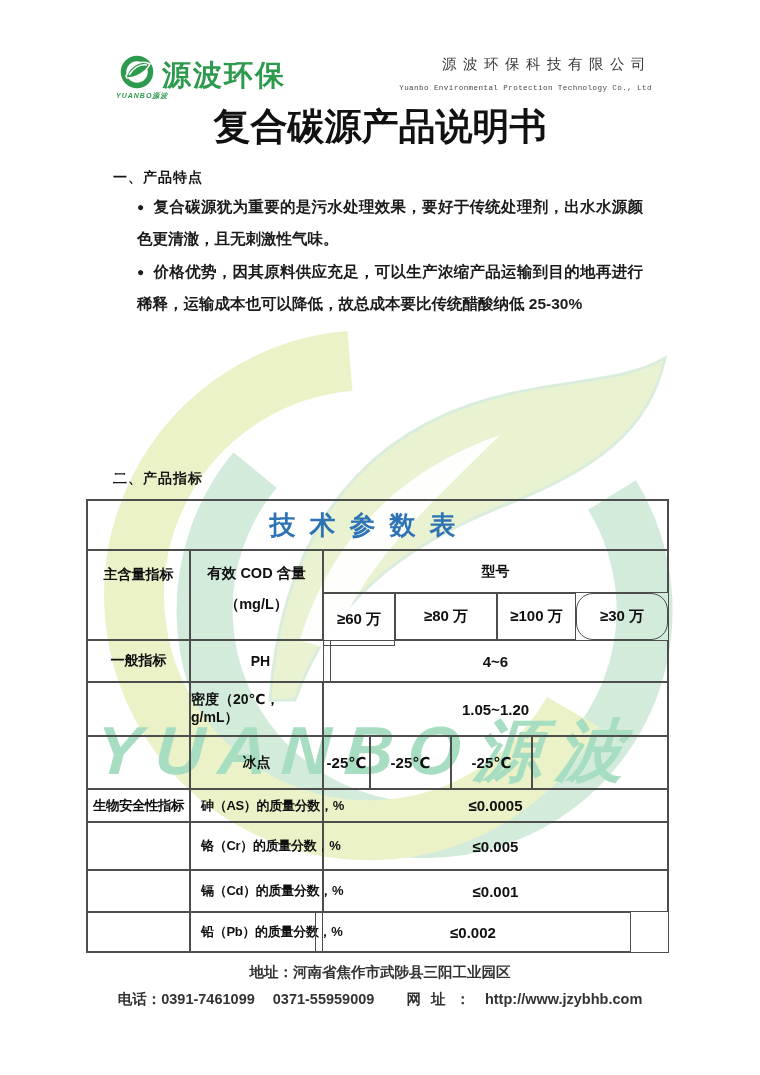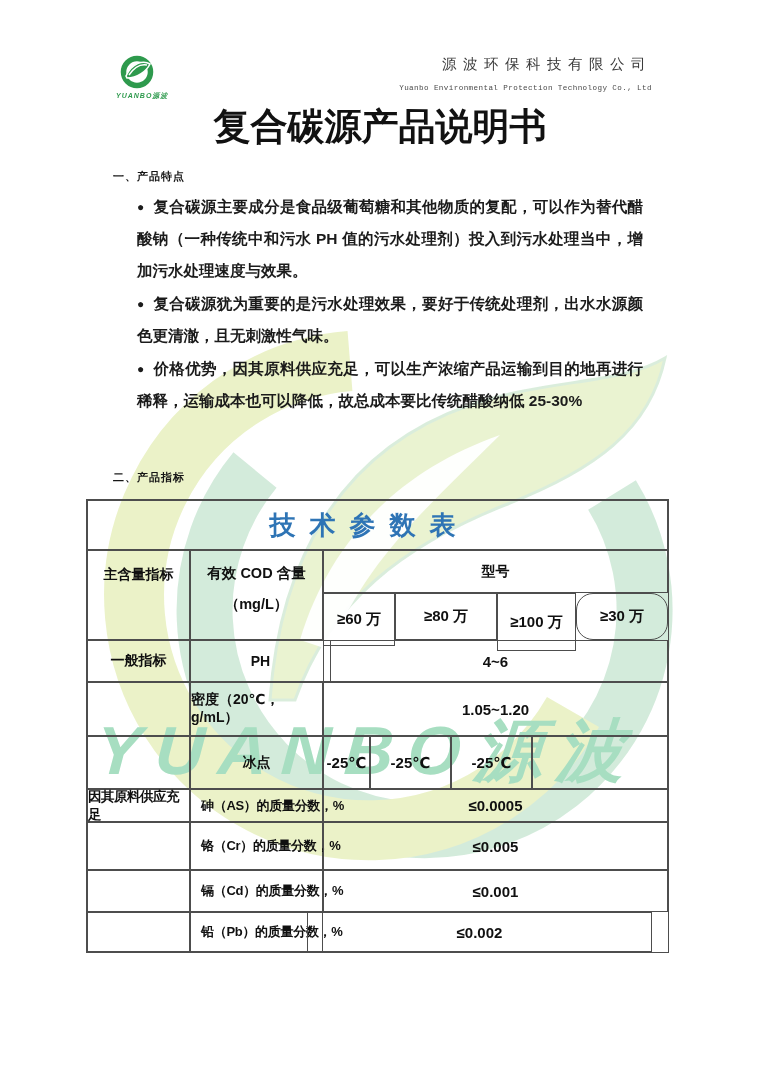--- a/index.html
+++ b/index.html
@@ -24,21 +24,21 @@
          color:#2e9a4d; letter-spacing:2px;}
   .brand-sub{position:absolute; left:116px; top:91px; font-size:7px; font-style:italic;
          font-weight:bold; color:#2e9a4d; letter-spacing:1px;}
   .company-cn{position:absolute; right:108px; top:55px; font-size:14.5px; color:#3a3a3a;
          font-family:"Liberation Serif","DejaVu Serif",serif; letter-spacing:6.5px; white-space:nowrap;}
   .company-en{position:absolute; right:108px; top:84px; font-size:7.6px; color:#4a4a4a;
          font-family:"Liberation Mono","DejaVu Sans Mono",monospace; letter-spacing:0.4px; white-space:nowrap;text-align:right;}
   .doc-title{position:absolute; left:0; top:102px; width:100%; text-align:center;
          font-size:37px; font-weight:bold; color:#111; letter-spacing:0px;}
   
-  .sec-heading{position:absolute; font-size:11px; font-weight:bold; color:#161616; letter-spacing:1px;}
+  .sec-heading{position:absolute; font-size:14px; font-weight:bold; color:#161616; letter-spacing:1px;}
   .h-feat{left:113px; top:169px;}
   .h-spec{left:113px; top:470px;}
   .bullets{position:absolute; left:137px; top:191px; width:506px;
          font-size:15.5px; font-weight:bold; line-height:32px; text-align:justify; color:#1b1b1b;}
   .bullets p{margin:0 0 1px 0;}
   .bullet-dot{margin-right:9px; font-size:12px; vertical-align:1px;}
   
   .ptable{position:absolute; left:87px; top:500px; width:581px; height:452px;
           outline:1px solid #4d4d4d; background:transparent;}
   .cell{position:absolute; box-sizing:border-box; border:1px solid #4d4d4d;
@@ -75,76 +75,80 @@
   </svg>
   <div class="wm-text">YUANBO源波</div>
 
   <div class="layer">
 
     <svg class="logo-icon" viewBox="0 0 36 36" xmlns="http://www.w3.org/2000/svg">
       <circle cx="18" cy="18" r="13.5" fill="none" stroke="#2e9a4d" stroke-width="5.5"></circle>
       <path d="M7,22 C13,9 24,6 31,10 C27,18 18,24 8,24 Z" fill="#2e9a4d" stroke="#ffffff" stroke-width="1.6"></path>
       <path d="M10,21 C16,12 23,10 28,11" fill="none" stroke="#ffffff" stroke-width="1.4"></path>
     </svg>
+    <div class="brand">源波环保</div>
     <div class="brand-sub">YUANBO源波</div>
     <div class="company-cn">源波环保科技有限公司</div>
     <div class="company-en">Yuanbo Environmental Protection Technology Co., Ltd</div>
 
     <div class="doc-title">复合碳源产品说明书</div>
 
     <div class="sec-heading h-feat">一、产品特点</div>
     <div class="bullets">
-      <p><span class="bullet-dot">●</span><span>复合碳源主要成分是食品级葡萄糖和其他物质的复配，可以作为替代醋酸钠（一种传统中和污水 PH 值的污水处理剂）投入到污水处理当中，增加污水处理速度与效果。</span></p>
       <p><span class="bullet-dot">●</span><span>复合碳源犹为重要的是污水处理效果，要好于传统处理剂，出水水源颜色更清澈，且无刺激性气味。</span></p>
       <p><span class="bullet-dot">●</span><span>价格优势，因其原料供应充足，可以生产浓缩产品运输到目的地再进行稀释，运输成本也可以降低，故总成本要比传统醋酸纳低 25-30%</span></p>
     </div>
 
     <div class="sec-heading h-spec">二、产品指标</div>
 
     <div class="ptable">
       <div class="cell tbl-title" style="left:0;top:0;width:581px;height:50px;">技术参数表</div>
 
       <div class="cell top-align" style="left:0;top:50px;width:103px;height:90px;">主含量指标</div>
       <div class="cell two-line" style="left:103px;top:50px;width:133px;height:90px;">
         <span>有效 COD 含量</span>
         <span>（mg/L）</span>
       </div>
       <div class="cell" style="left:236px;top:50px;width:345px;height:43px;">型号</div>
 
       <div class="cell val" style="left:236px;top:93px;width:72px;height:53px;">≥60 万</div>
       <div class="cell val" style="left:308px;top:93px;width:102px;height:47px;">≥80 万</div>
-      <div class="cell val" style="left:410px;top:93px;width:79px;height:58px;">≥100 万</div>
+      <div class="cell val" style="left:410px;top:93px;width:79px;height:47px;">≥100 万</div>
       <div class="cell val" style="left:489px;top:93px;width:92px;height:47px;border-radius:17px;">≥30 万</div>
 
       <div class="cell" style="left:0;top:140px;width:103px;height:42px;">一般指标</div>
       <div class="cell" style="left:103px;top:140px;width:141px;height:42px;">PH</div>
       <div class="cell val" style="left:236px;top:140px;width:345px;height:42px;">4~6</div>
 
       <div class="cell" style="left:0;top:182px;width:103px;height:54px;"></div>
       <div class="cell" style="left:103px;top:182px;width:133px;height:54px;">密度（20℃，g/mL）</div>
       <div class="cell val" style="left:236px;top:182px;width:345px;height:54px;">1.05~1.20</div>
 
       <div class="cell" style="left:0;top:236px;width:103px;height:53px;"></div>
       <div class="cell" style="left:103px;top:236px;width:133px;height:53px;">冰点</div>
       <div class="cell val" style="left:236px;top:236px;width:47px;height:53px;">-25℃</div>
       <div class="cell val" style="left:283px;top:236px;width:81px;height:53px;">-25℃</div>
       <div class="cell val" style="left:364px;top:236px;width:81px;height:53px;">-25℃</div>
       <div class="cell" style="left:445px;top:236px;width:136px;height:53px;"></div>
 
-      <div class="cell group" style="left:0;top:289px;width:103px;height:33px;">因其原料供应充足</div>
+      <div class="cell group" style="left:0;top:289px;width:103px;height:33px;">生物安全性指标</div>
       <div class="cell left" style="left:103px;top:289px;width:133px;height:33px;">砷（AS）的质量分数，%</div>
       <div class="cell val" style="left:236px;top:289px;width:345px;height:33px;">≤0.0005</div>
 
       <div class="cell" style="left:0;top:322px;width:103px;height:48px;"></div>
       <div class="cell left" style="left:103px;top:322px;width:133px;height:48px;">铬（Cr）的质量分数，%</div>
       <div class="cell val" style="left:236px;top:322px;width:345px;height:48px;">≤0.005</div>
 
       <div class="cell" style="left:0;top:370px;width:103px;height:42px;"></div>
       <div class="cell left" style="left:103px;top:370px;width:133px;height:42px;">镉（Cd）的质量分数，%</div>
       <div class="cell val" style="left:236px;top:370px;width:345px;height:42px;">≤0.001</div>
 
       <div class="cell" style="left:0;top:412px;width:103px;height:40px;"></div>
       <div class="cell left" style="left:103px;top:412px;width:133px;height:40px;">铅（Pb）的质量分数，%</div>
-      <div class="cell val" style="left:220px;top:412px;width:345px;height:40px;">≤0.002</div>
+      <div class="cell val" style="left:228px;top:412px;width:316px;height:40px;">≤0.002</div>
     </div>
 
+    <div class="footer-line f-addr">地址：河南省焦作市武陟县三阳工业园区</div>
+    <div class="footer-line f-contact">
+      <span>电话：</span><span>0391-7461099</span><span class="gap1">0371-55959009</span><span class="gap2">网 址 ：</span><span class="gap3">http://www.jzybhb.com</span>
+    </div>
   </div>
 </div>
 
 </body></html>

